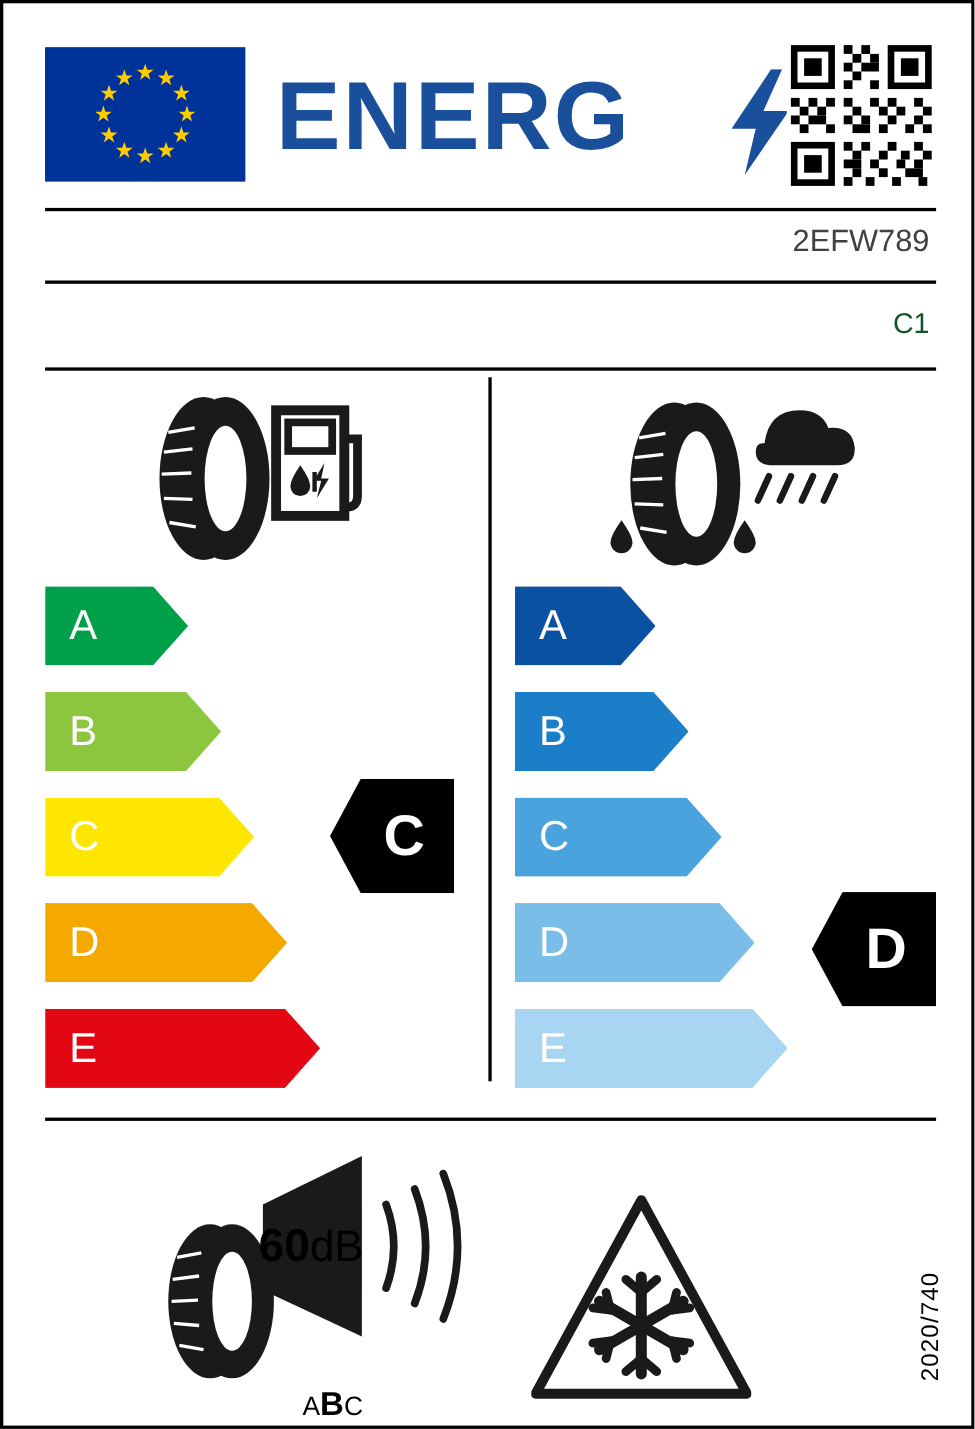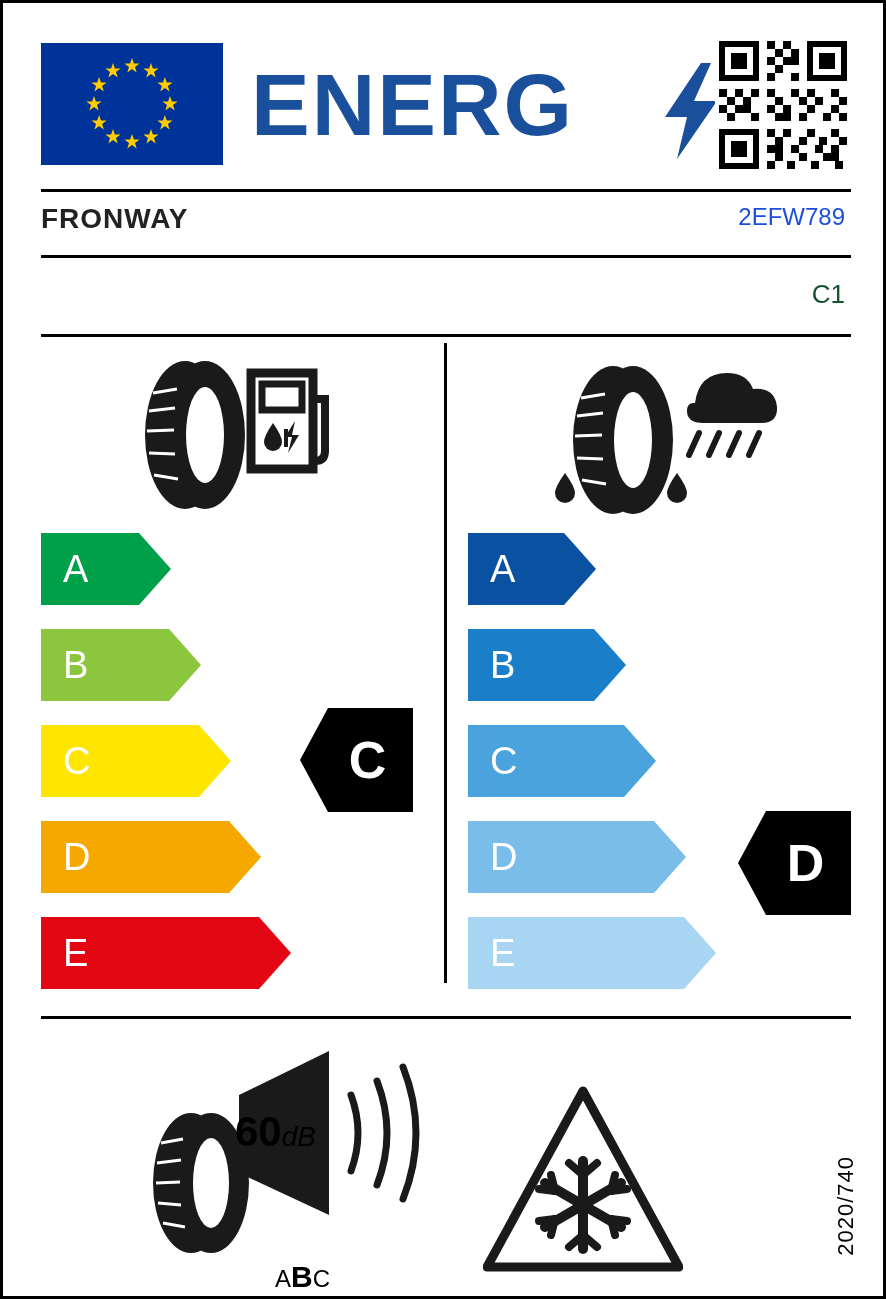--- a/index.html
+++ b/index.html
@@ -81,22 +81,22 @@
     top: 200px;
     font-size: 28px;
     font-weight: bold;
     letter-spacing: 1px;
     color: #222;
   }
   .supplier-code {
     position: absolute;
     right: 38px;
     top: 200px;
-    font-size: 24px;
-    color: #1d4ed8;
+    font-size: 28px;
+    color: #404040;
     text-align: right;
   }
   .tyre-size {
     position: absolute;
     left: 38px;
     top: 270px;
     font-size: 34px;
     color: #222;
     letter-spacing: 0.5px;
   }
@@ -200,23 +200,22 @@
   .noise-db {
     position: absolute;
     left: 232px;
     top: 1105px;
     font-size: 42px;
     font-weight: bold;
     color: #000;
     letter-spacing: 0px;
   }
   .noise-db .unit {
-    font-size: 28px;
+    font-size: 40px;
     font-weight: normal;
-    font-style: italic;
   }
   .noise-classes {
     position: absolute;
     left: 272px;
     top: 1222px;
     font-size: 26px;
     color: #000;
     margin-top: 35px;
   }
   .noise-classes .nc { color: #000; font-size: 24px; }
@@ -374,21 +373,20 @@
           <rect x="72" y="124" width="8" height="8"></rect>
           <rect x="96" y="124" width="8" height="8"></rect>
           <rect x="120" y="124" width="8" height="8"></rect>
         </g>
       </svg>
     </div>
   </div>
 
   <div class="rule rule-1"></div>
 
-  <div class="brand">FRONWAY</div>
   <div class="supplier-code">2EFW789</div>
 
   <div class="rule rule-2"></div>
 
   <div class="tyre-class">C1</div>
 
   <div class="rule rule-3"></div>
 
   <div class="col-divider"></div>
 

